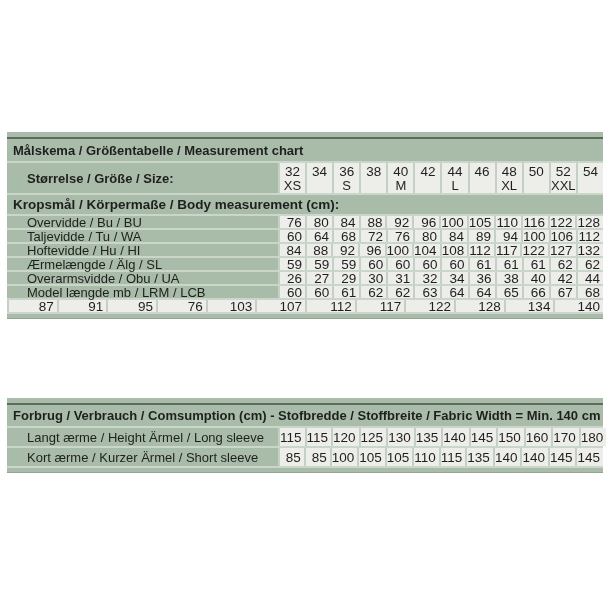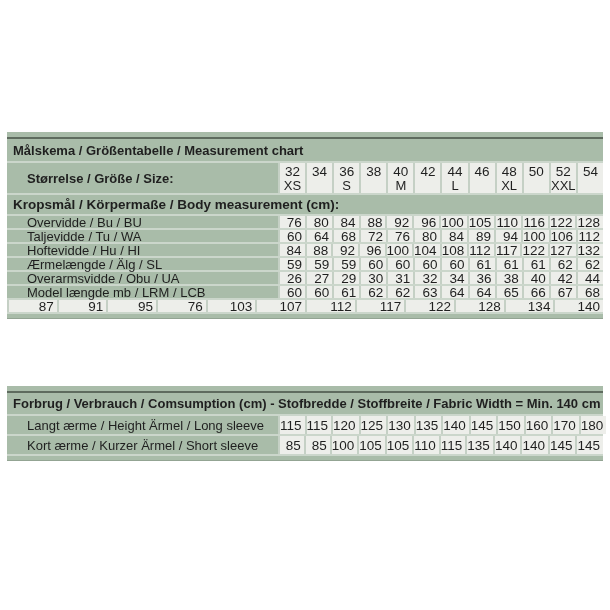--- a/index.html
+++ b/index.html
@@ -10,21 +10,21 @@
     background:#ffffff;
     font-family:"Liberation Sans", sans-serif;
     color:#1f1f1f;
     overflow:hidden;
   }
   .sizetable {
     position:absolute; left:7px; width:596px;
     background:#a9bca9;
   }
   .t-main { top:132px; }
-  .t-consumption { top:386px;text-align:center; }
+  .t-consumption { top:398px;text-align:center; }
   .top-strip { height:5px; }
   .dark-rule { height:2px; background:#5e6b5e; }
   .bottom-strip { height:5px; border-bottom:1px solid #93a493; }
   .row { display:flex; border-bottom:2px solid #cbd6cb; align-items:stretch; }
   .title-row {
     height:24px; align-items:center; padding-left:6px;
     font-size:13px; white-space:nowrap;
   }
   .bold { font-weight:bold; }
   .note { font-weight:normal; margin-left:4px; }

